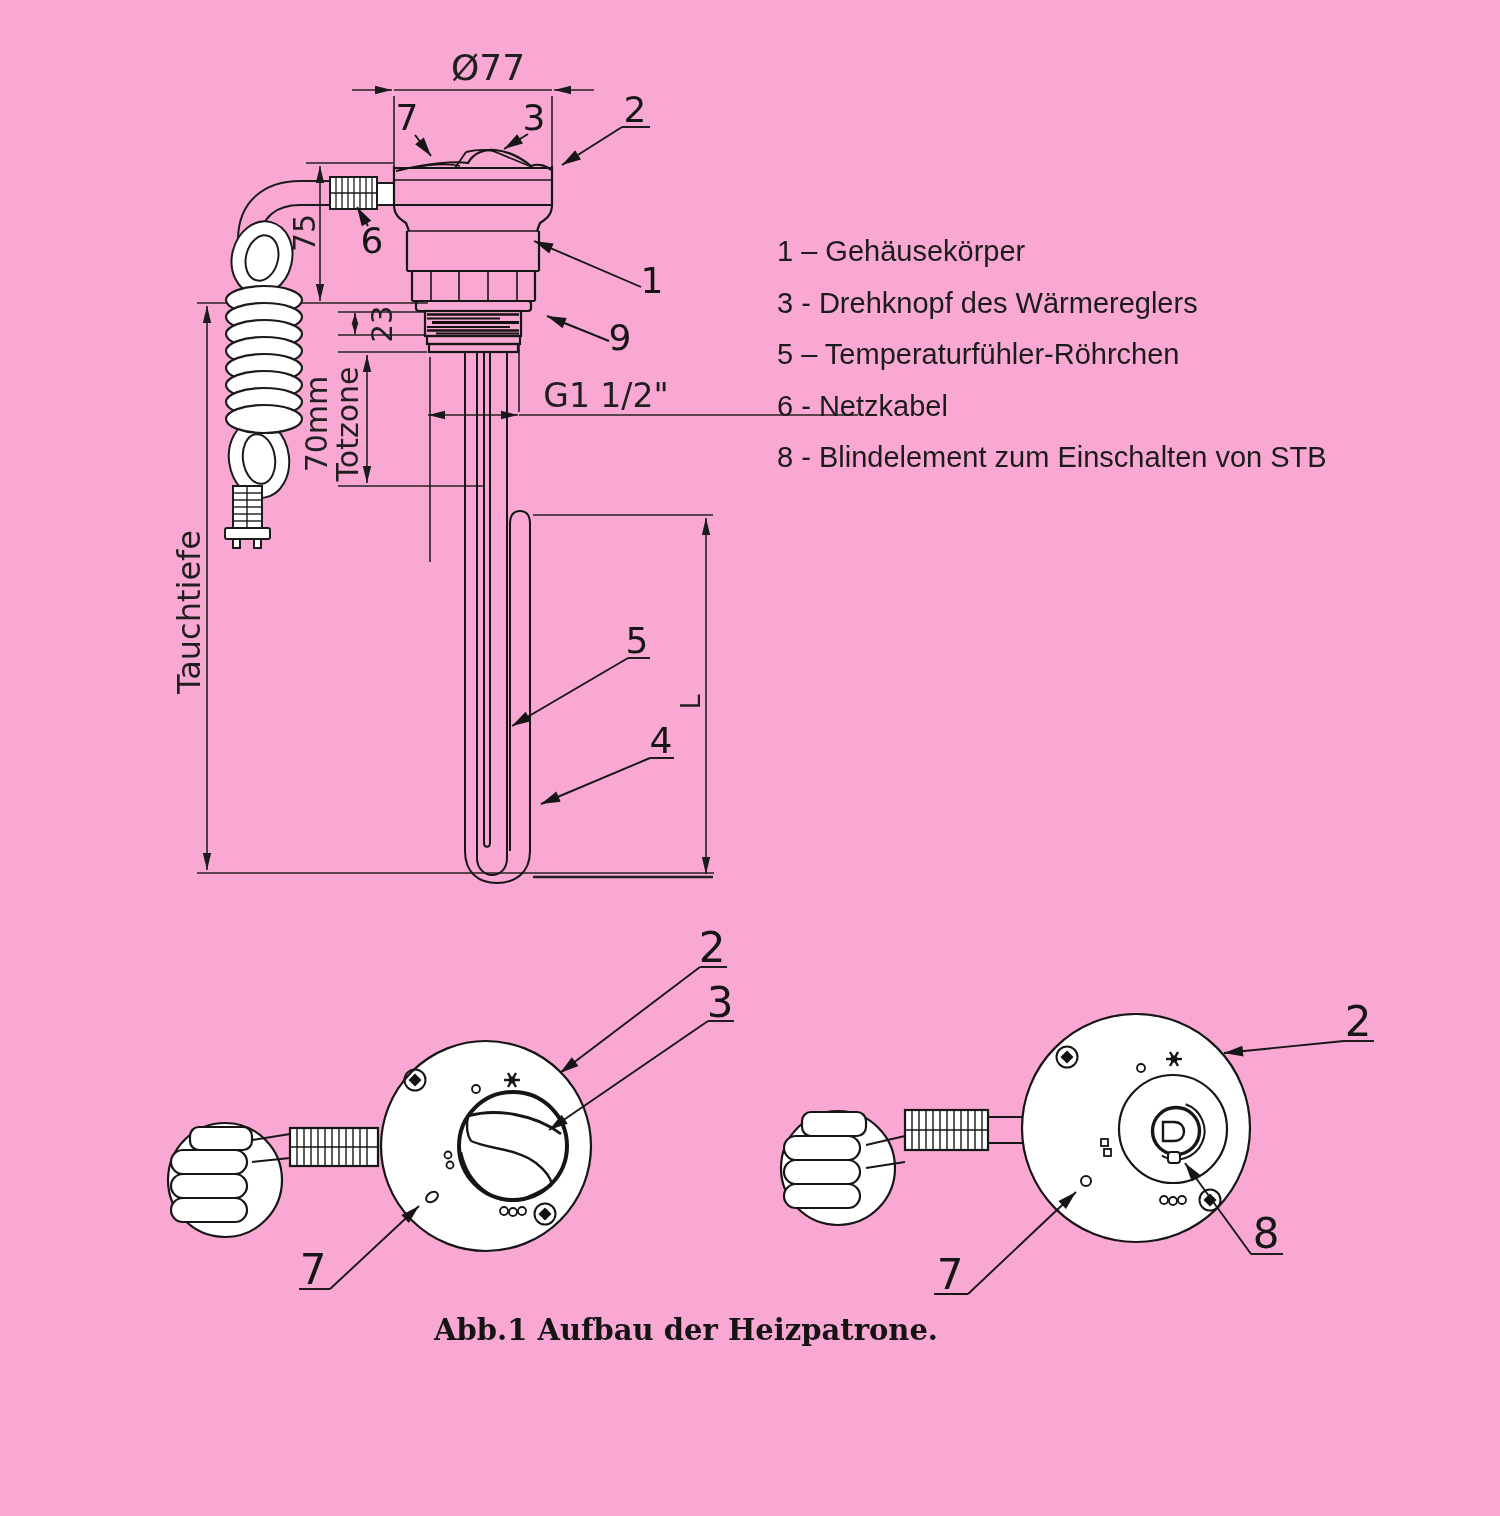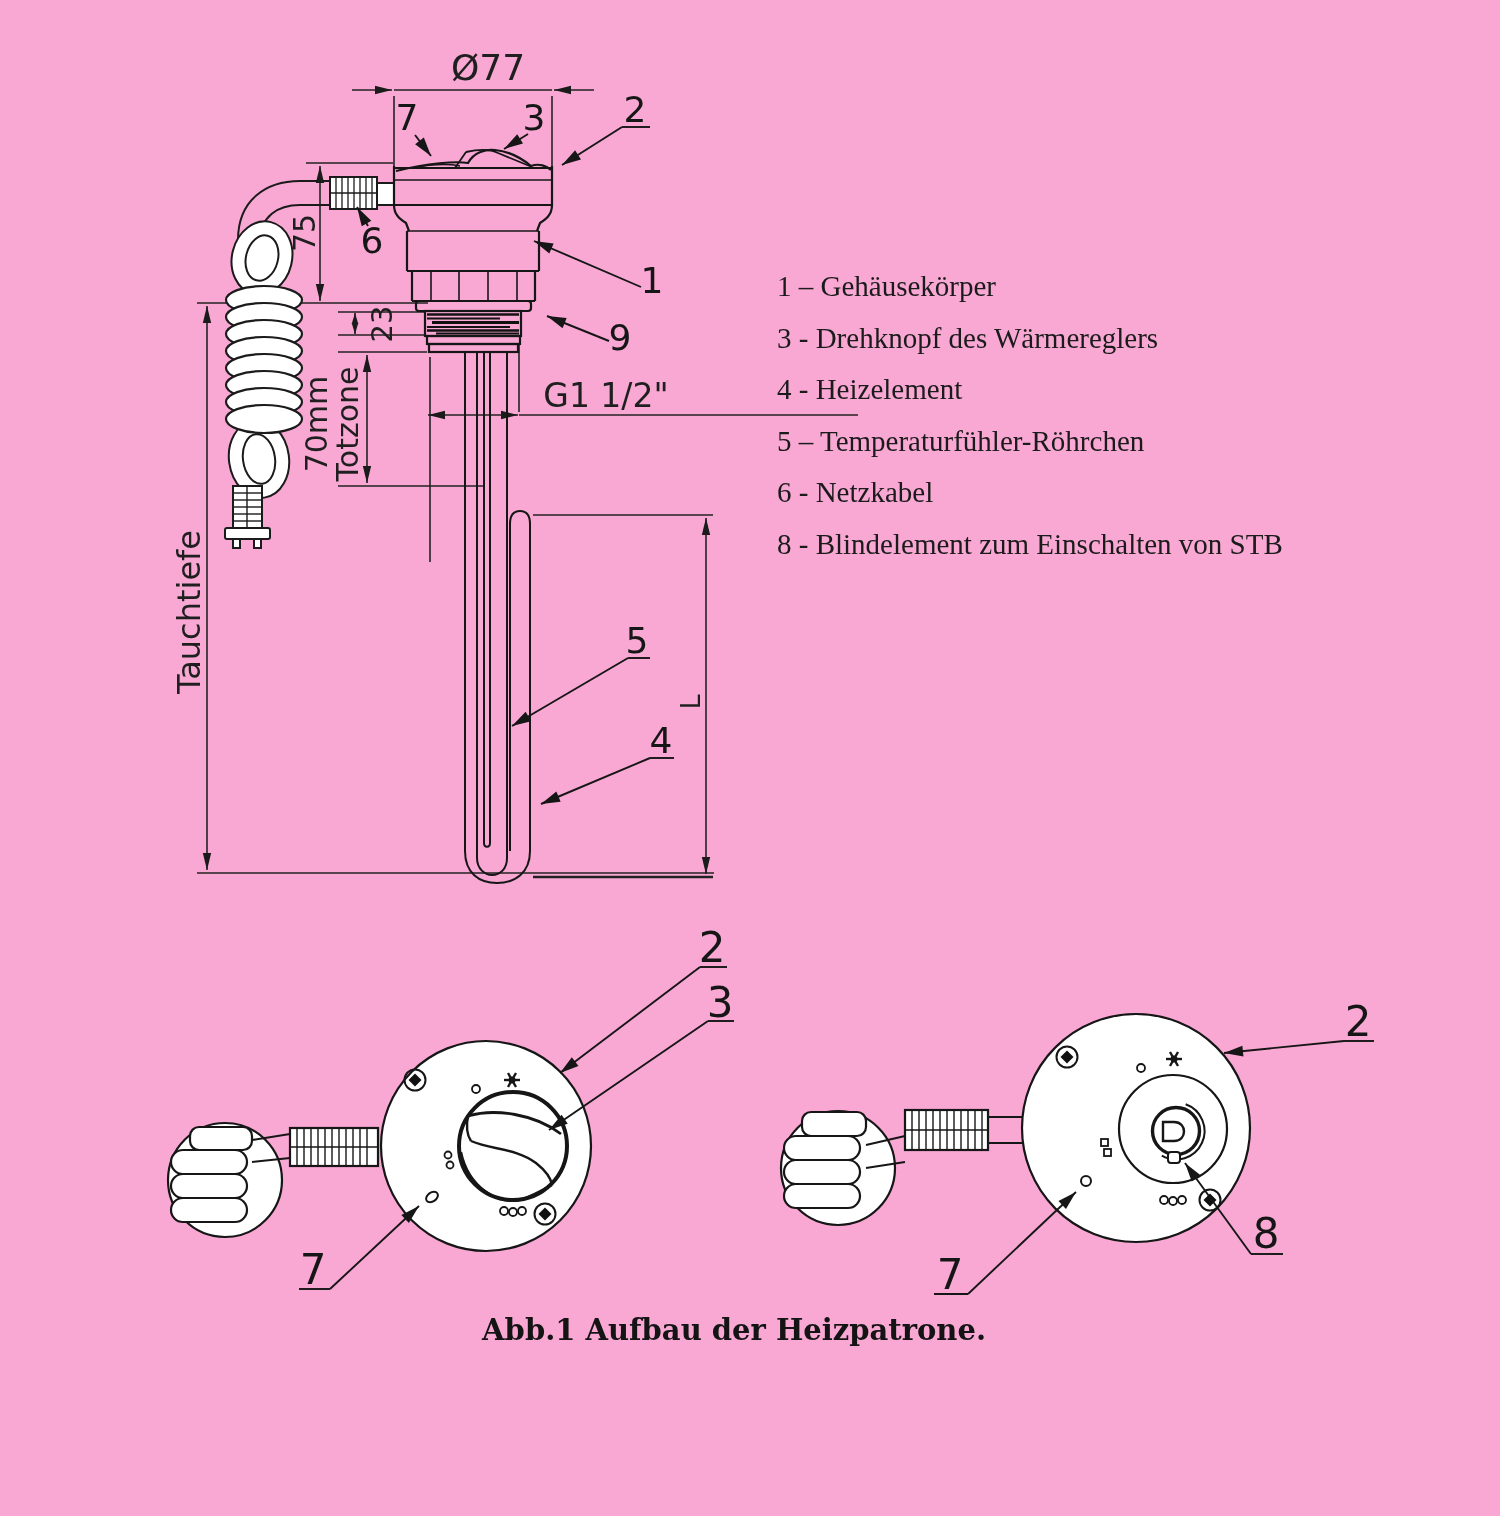--- a/index.html
+++ b/index.html
@@ -2,23 +2,23 @@
 <html><head>
 <meta charset="utf-8">
 <style>
   html,body{margin:0;padding:0;background:#e8e8e8;}
   .page{position:relative;width:1500px;height:1516px;background:#f9a8d4;overflow:hidden;
         font-family:"DejaVu Sans",sans-serif;}
   svg{position:absolute;left:0;top:0;}
   .dimtxt{font-family:"DejaVu Sans",sans-serif;fill:#1f1f1f;stroke:none;}
   .caltxt{font-family:"DejaVu Sans",sans-serif;fill:#161616;stroke:none;}
   .legend{position:absolute;left:777px;top:226px;width:560px;
-          font-family:Liberation Serif, serif;
-          font-size:29px;line-height:51.5px;color:#1b1b1b;white-space:nowrap;margin-top:35px;}
-  .caption{position:absolute;text-align:right;
+          font-family:Liberation Sans, sans-serif;
+          font-size:29px;line-height:51.5px;color:#1b1b1b;white-space:nowrap;}
+  .caption{position:absolute;text-align:center;
            font-family:"DejaVu Serif","Liberation Serif",serif;
            font-size:29px;font-weight:600;color:#141414;white-space:nowrap;}
   .cap-abb{left:386px;top:1313px;width:600px;}
   .cap-tab{left:420px;top:1461px;width:600px;}
 </style>
 </head>
 <body>
 
 <div class="page">
 
@@ -342,21 +342,20 @@
     </g>
   </g>
   <text class="caltxt" x="1358" y="1036" font-size="42" text-anchor="middle">2</text>
   <text class="caltxt" x="1266" y="1248" font-size="42" text-anchor="middle">8</text>
   <text class="caltxt" x="950" y="1289" font-size="42" text-anchor="middle">7</text>
 </svg>
 
 <div class="legend">
   <div>1 – Gehäusekörper</div>
   <div>3 - Drehknopf des Wärmereglers</div>
-  <div>4 - Heizelement</div>
   <div>5 – Temperaturfühler-Röhrchen</div>
   <div>6 - Netzkabel</div>
   <div>8 - Blindelement zum Einschalten von STB</div>
 </div>
 
 <div class="caption cap-abb">Abb.1 Aufbau der Heizpatrone.</div>
 
 </div>
 
 </body></html>

